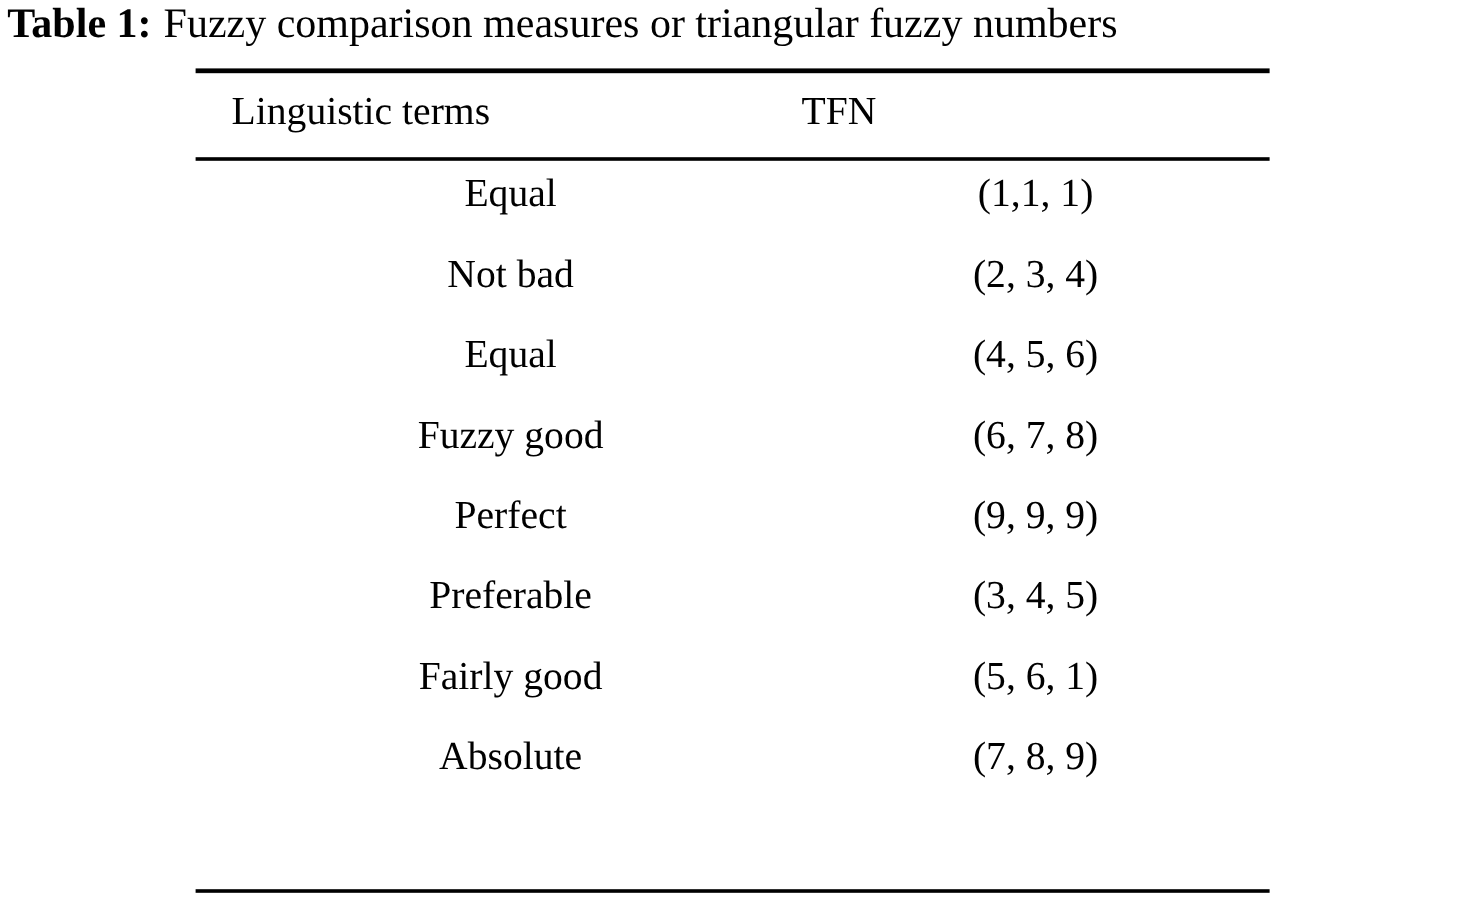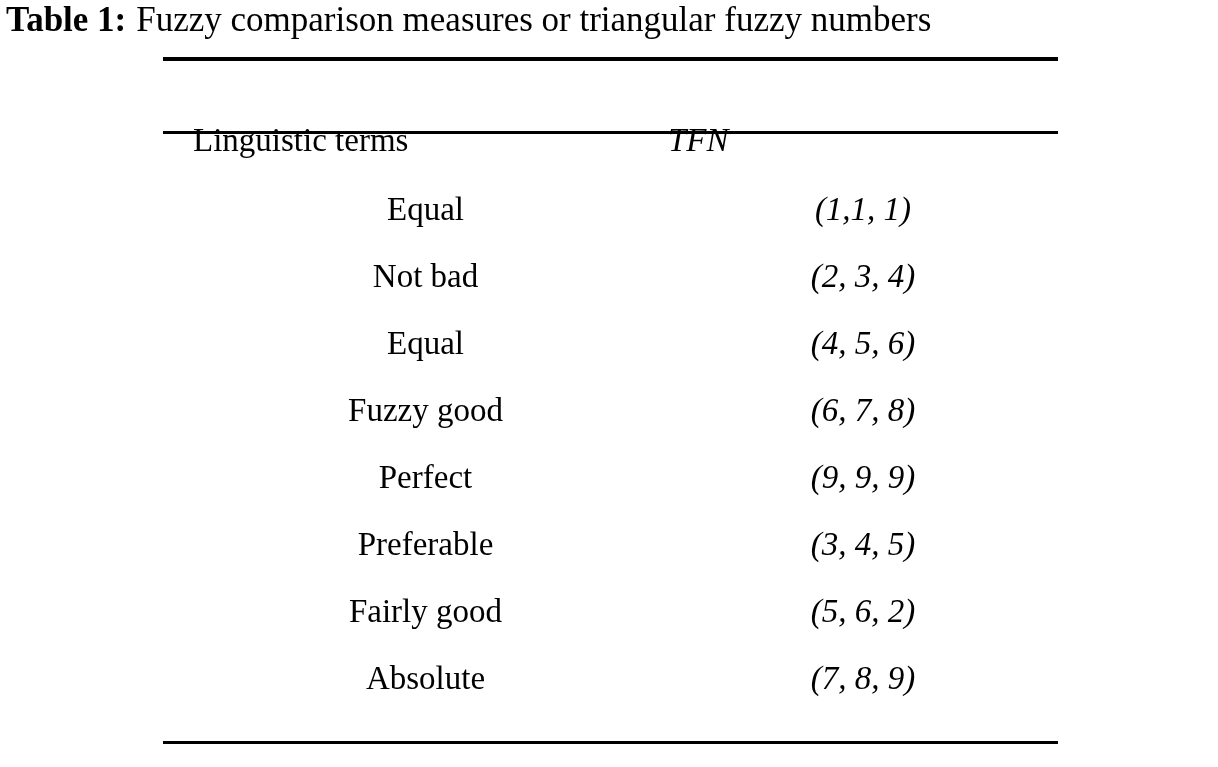--- a/index.html
+++ b/index.html
@@ -39,21 +39,20 @@
     font-weight: normal;
     margin-left: 10px;
   }
 
   
   .table-wrap {
     position: absolute;
     left: 163px;
     top: 57px;
     width: 895px;
-    margin-top: 47px;
   }
 
   table.fuzzy-table {
     border-collapse: collapse;
     width: 895px;
     font-size: 33px;
   }
 
   table.fuzzy-table td,
   table.fuzzy-table th {
@@ -64,21 +63,20 @@
     vertical-align: baseline;
   }
 
   .col-term {
     width: 470px;
     padding-left: 30px !important;
   }
   .col-tfn {
     width: 395px;
     padding-left: 10px !important;
-    font-style: italic;
   }
 
   thead tr.header-row th {
     height: 72px;
     line-height: 72px;
     font-size: 33px;
   }
 
   tbody tr.data-row td {
     height: 67px;
@@ -140,21 +138,21 @@
         <tr class="data-row">
           <td class="col-term">Perfect</td>
           <td class="col-tfn">(9, 9, 9)</td>
         </tr>
         <tr class="data-row">
           <td class="col-term">Preferable</td>
           <td class="col-tfn">(3, 4, 5)</td>
         </tr>
         <tr class="data-row">
           <td class="col-term">Fairly good</td>
-          <td class="col-tfn">(5, 6, 2)</td>
+          <td class="col-tfn">(5, 6, 1)</td>
         </tr>
         <tr class="data-row">
           <td class="col-term">Absolute</td>
           <td class="col-tfn">(7, 8, 9)</td>
         </tr>
       </tbody>
     </table>
   </div>
 
 </div>

